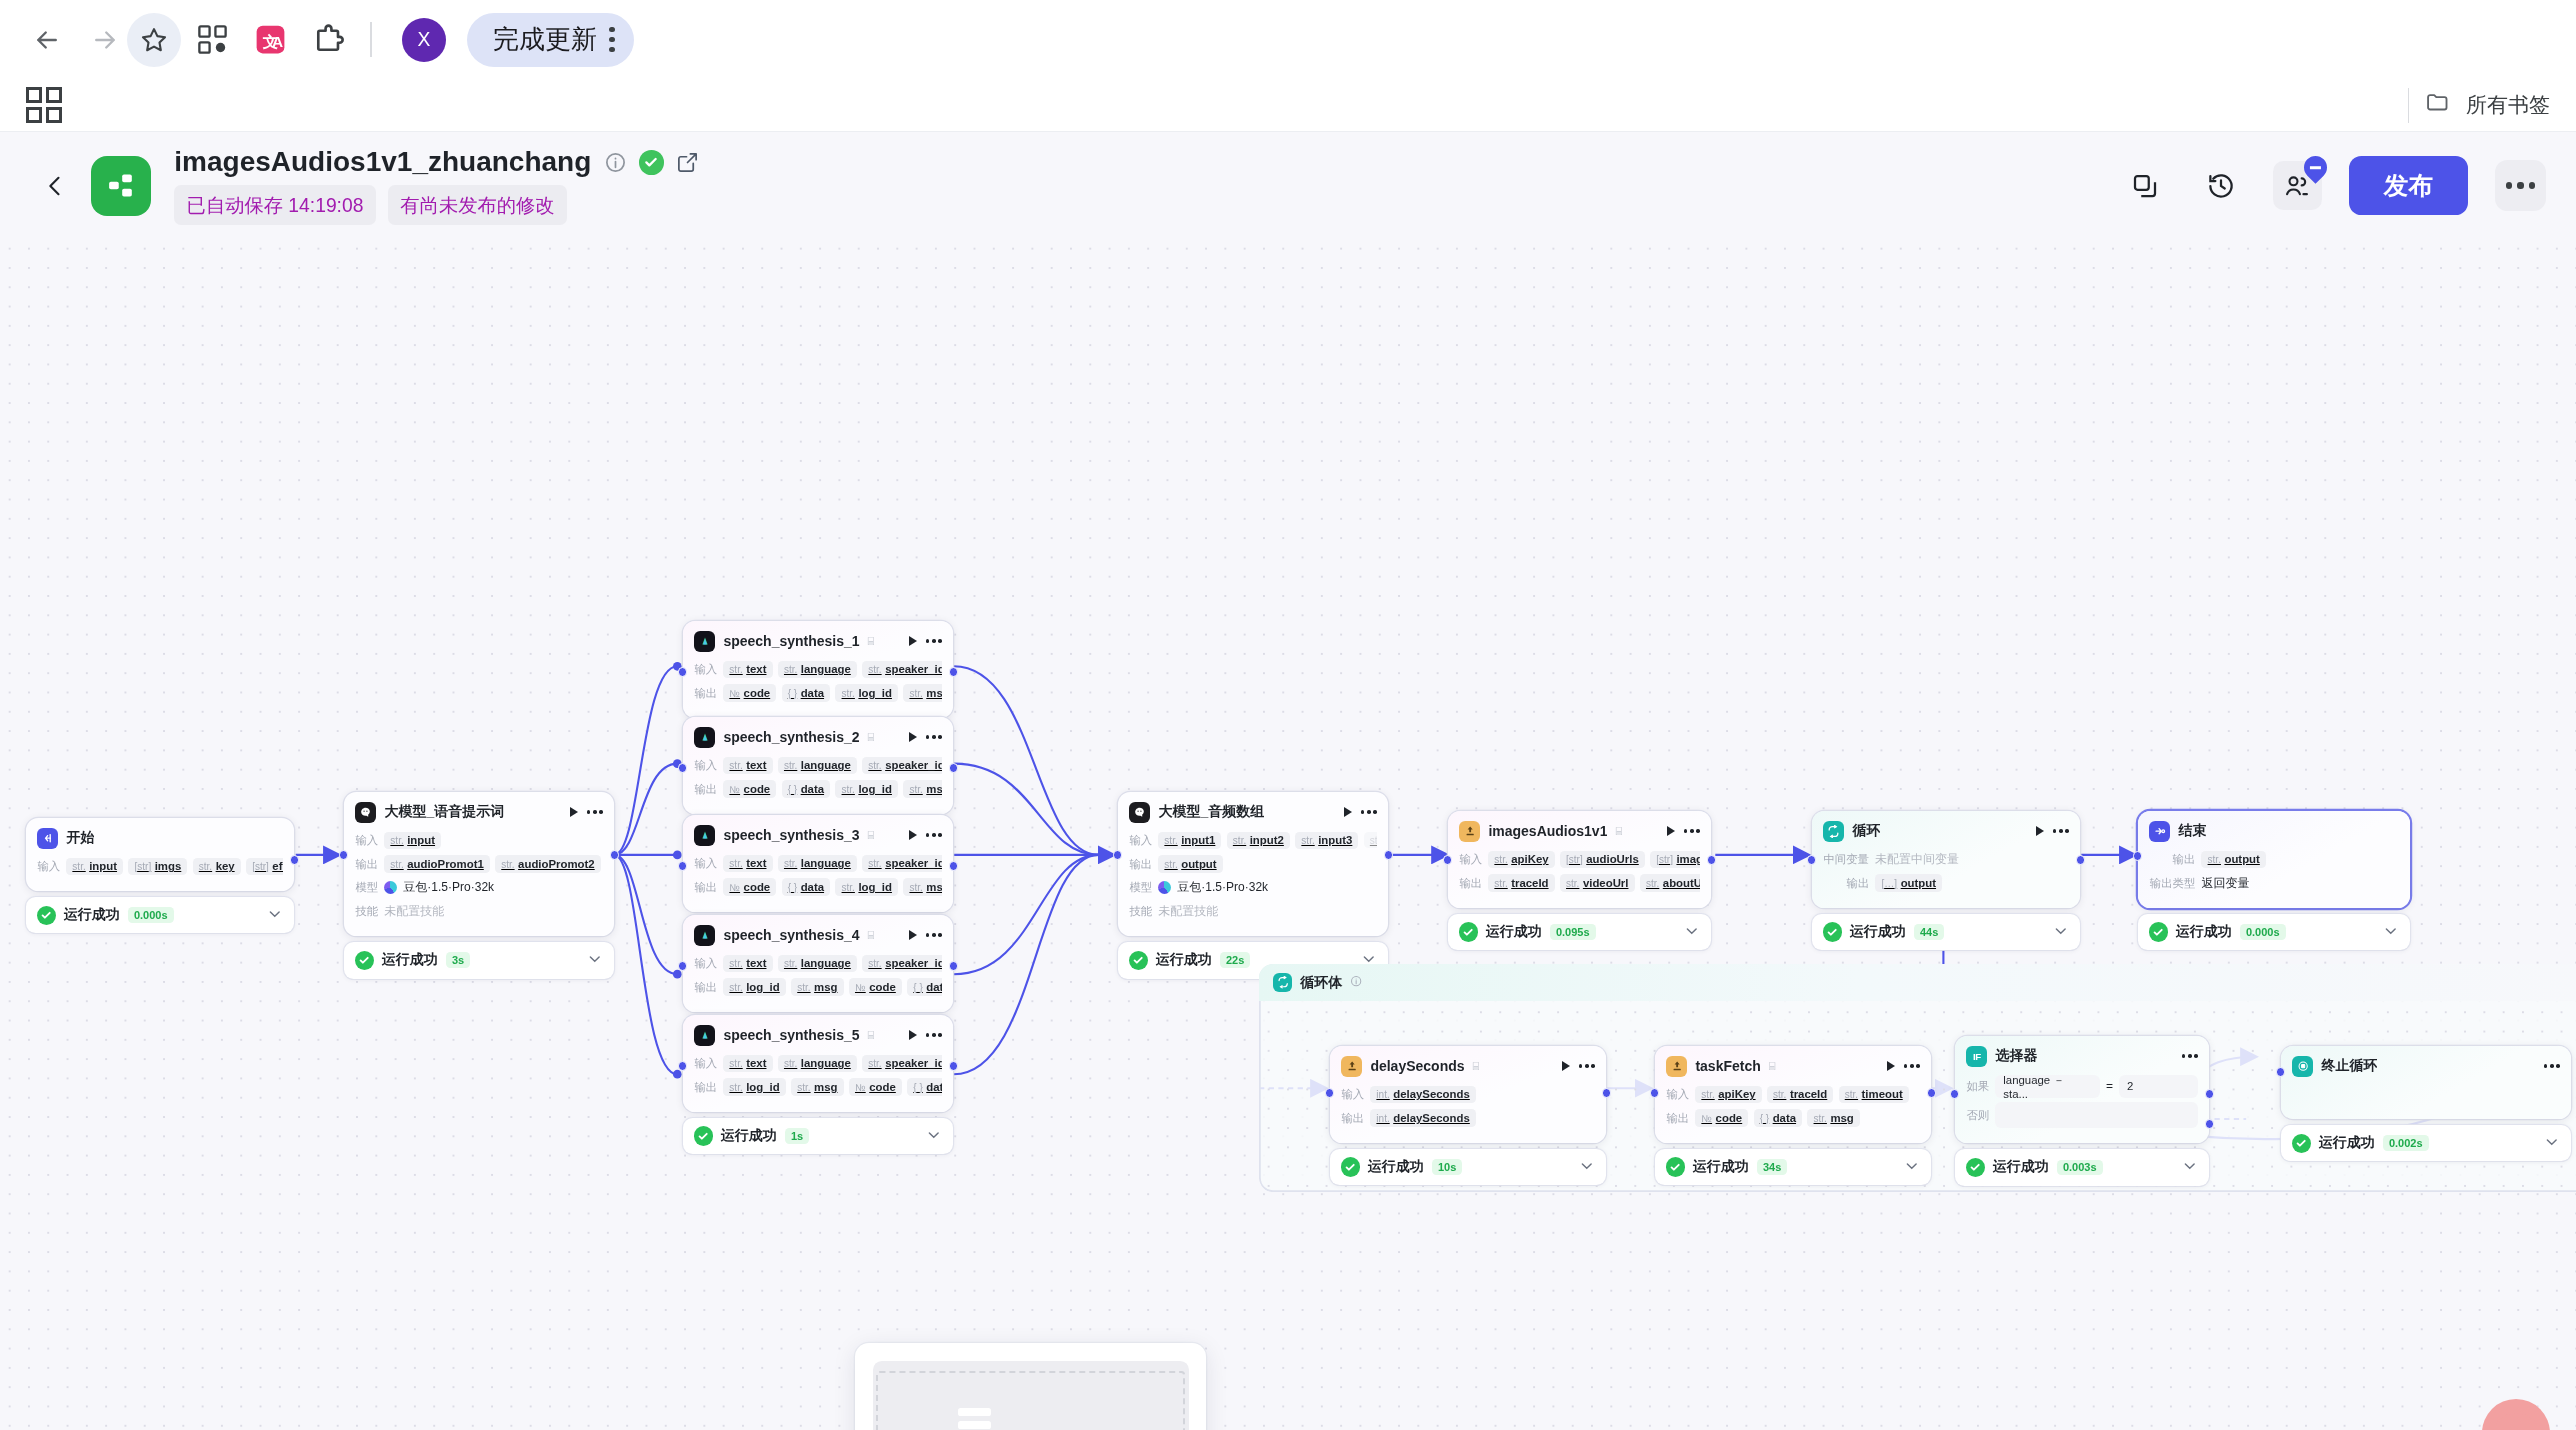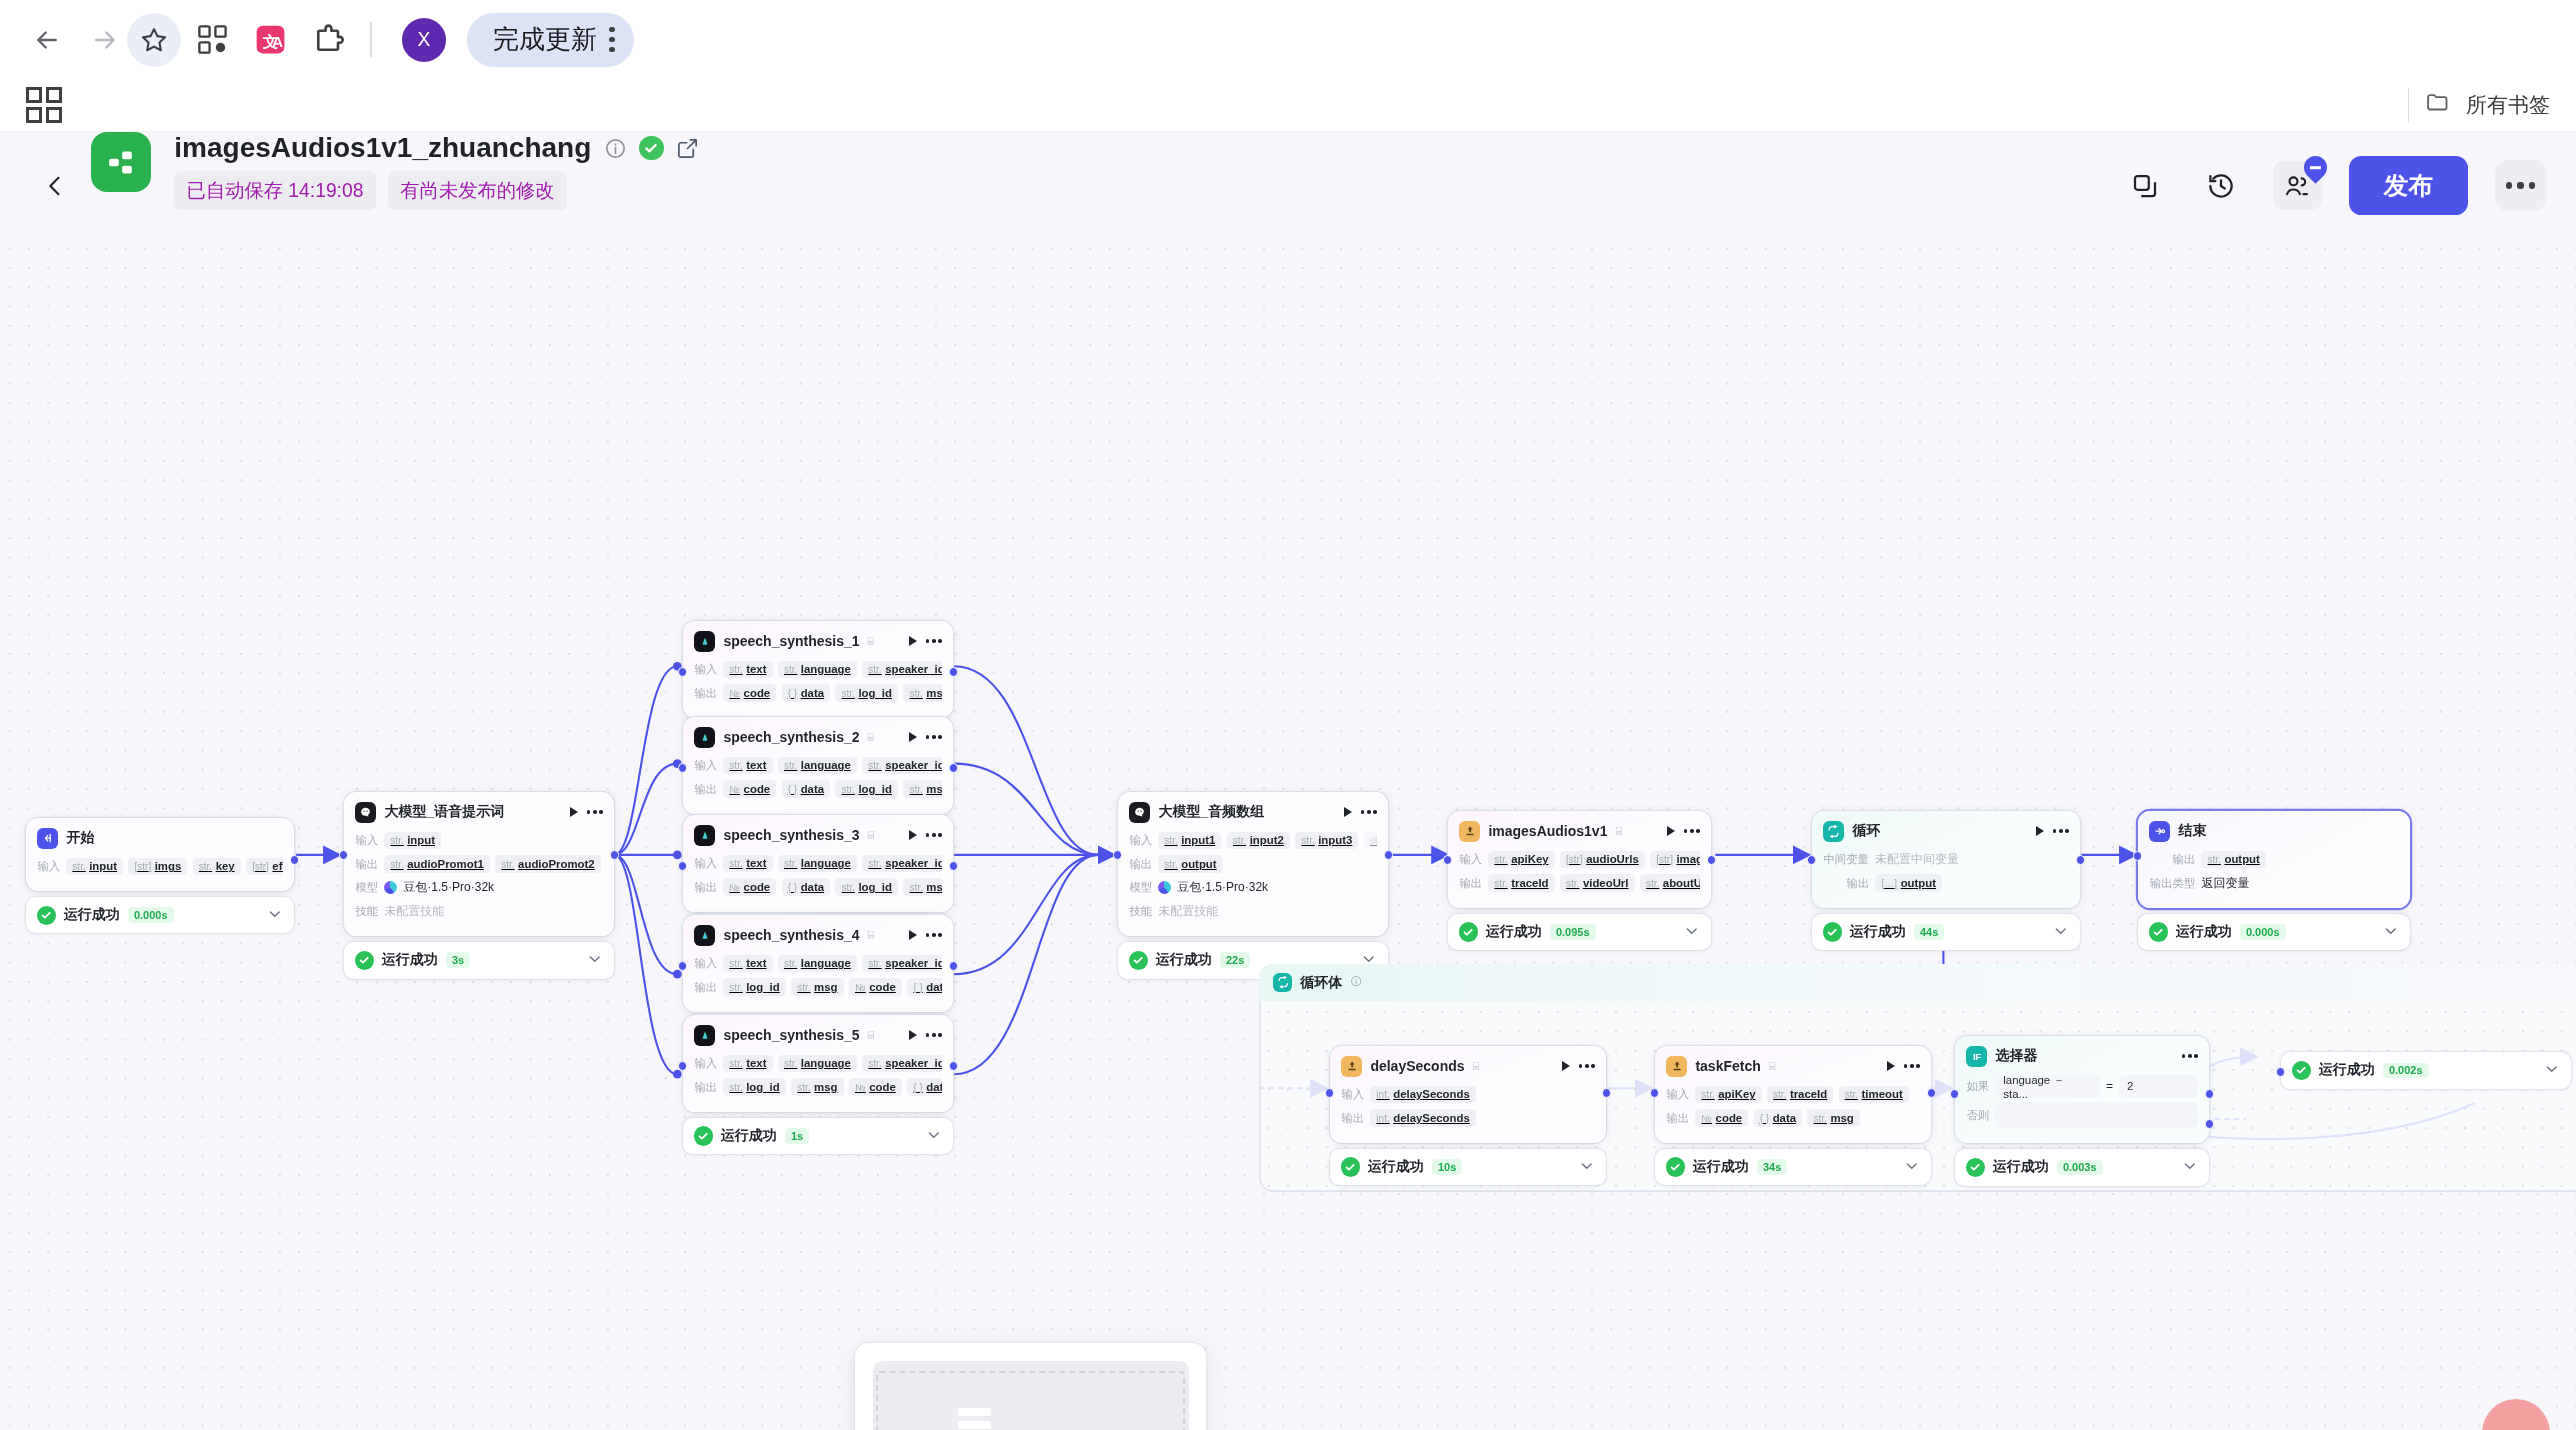--- a/index.html
+++ b/index.html
@@ -61,21 +61,21 @@
     padding: 0 26px; background: #fff; border-bottom: 1.8px solid #eceef2;
     font-size: 21px; color: #3c4043;
   }
   .bm-grid { display: grid; grid-template-columns: 16px 16px; gap: 4.4px; }
   .bm-grid i { width: 16px; height: 16px; border: 3.5px solid #3c4043; display: block; }
   .bm-right { margin-left: auto; display: flex; align-items: center; gap: 16px; }
   .bm-sep { width: 1.8px; height: 35px; background: #dadce0; }
 
   
   .app-header {
-    height: 107px; background: #f7f7fb; display: flex; 
+    height: 107px; background: #f7f7fb; display: flex; align-items: center;
     padding: 0 30px; gap: 0;
   }
   .back-chevron { width: 49px; display:flex; align-items:center; justify-content:center; color:#1f2329; }
   .app-logo {
     width: 60px; height: 60px; border-radius: 16px; background: #28b14c;
     display: flex; align-items: center; justify-content: center; margin-left: 12.3px;
   }
   .app-title-wrap { margin-left: 23px; display: flex; flex-direction: column; gap: 7px; }
   .app-title-row { display: flex; align-items: center; gap: 12.3px; }
   .app-title { font-size: 28px; font-weight: 700; color: #1f2329; }
@@ -1301,20 +1301,39 @@
       <span class="chev-down"><svg width="17.5" height="17.5" viewBox="0 0 24 24" fill="none" stroke="#6b7280" stroke-width="2" stroke-linecap="round">
             <path d="M6 9.5l6 6 6-6"></path>
           </svg></span>
     </div>
     <span class="port" style="left:-5.3px; top:53px;"></span>
     <span class="port" style="right:-5.3px; top:53px;"></span>
     <span class="port" style="right:-5.3px; top:83px;"></span>
   </div>
 
   <div class="node" style="left:2281px; top:807px; width:290px;">
+    <div class="node-card" style="background:linear-gradient(150deg,#eef9f8 0%, #fafdfd 60%)">
+      <div class="node-head">
+        <span class="node-ico" style="background:#16b6ab">
+          <svg width="12.3" height="12.3" viewBox="0 0 24 24" fill="none" stroke="#fff" stroke-width="2">
+              <circle cx="12" cy="12" r="8"></circle>
+              <rect x="9" y="9" width="6" height="6" rx="1" fill="#fff"></rect>
+            </svg>
+        </span>
+        <span class="node-title">终止循环</span>
+        <span class="node-head-actions">
+          <span class="dots3">
+              <i></i>
+              <i></i>
+              <i></i>
+            </span>
+        </span>
+      </div>
+      <div class="row" style="height:12.3px;"></div>
+    </div>
     <div class="status-card">
       <span class="status-ok">
           <svg width="12.3" height="12.3" viewBox="0 0 24 24" fill="none" stroke="#fff" stroke-width="3.6" stroke-linecap="round" stroke-linejoin="round">
             <path d="M5 12.5l4.5 4.5L19 7.5"></path>
           </svg>
         </span>
       <span class="status-text">运行成功</span>
       <span class="status-time">0.002s</span>
       <span class="chev-down"><svg width="17.5" height="17.5" viewBox="0 0 24 24" fill="none" stroke="#6b7280" stroke-width="2" stroke-linecap="round">
             <path d="M6 9.5l6 6 6-6"></path>

